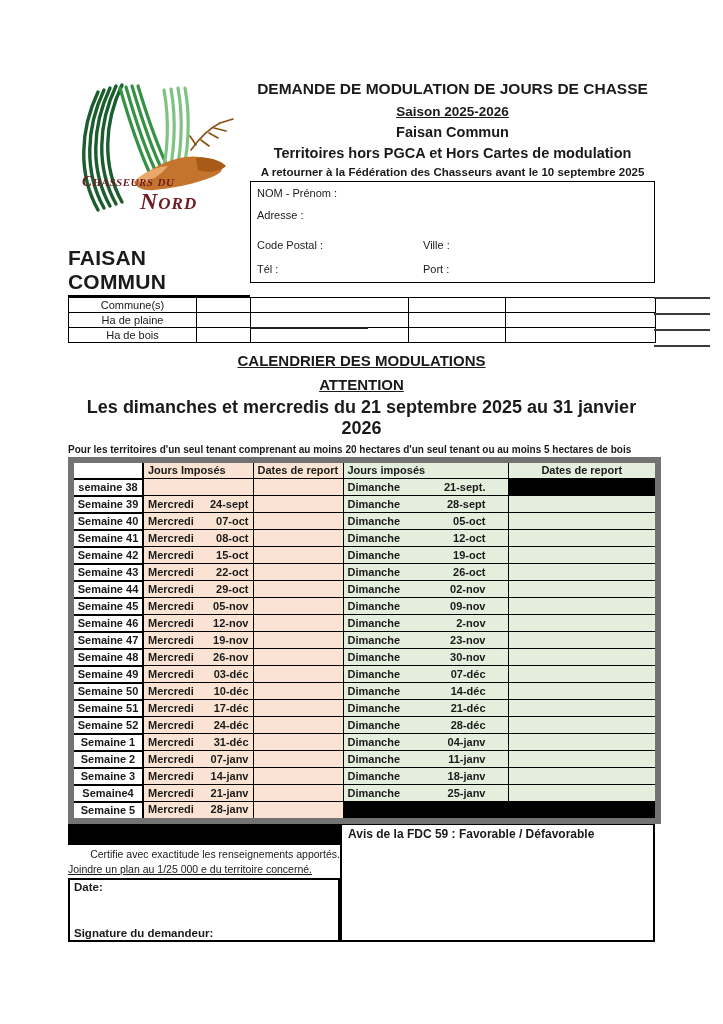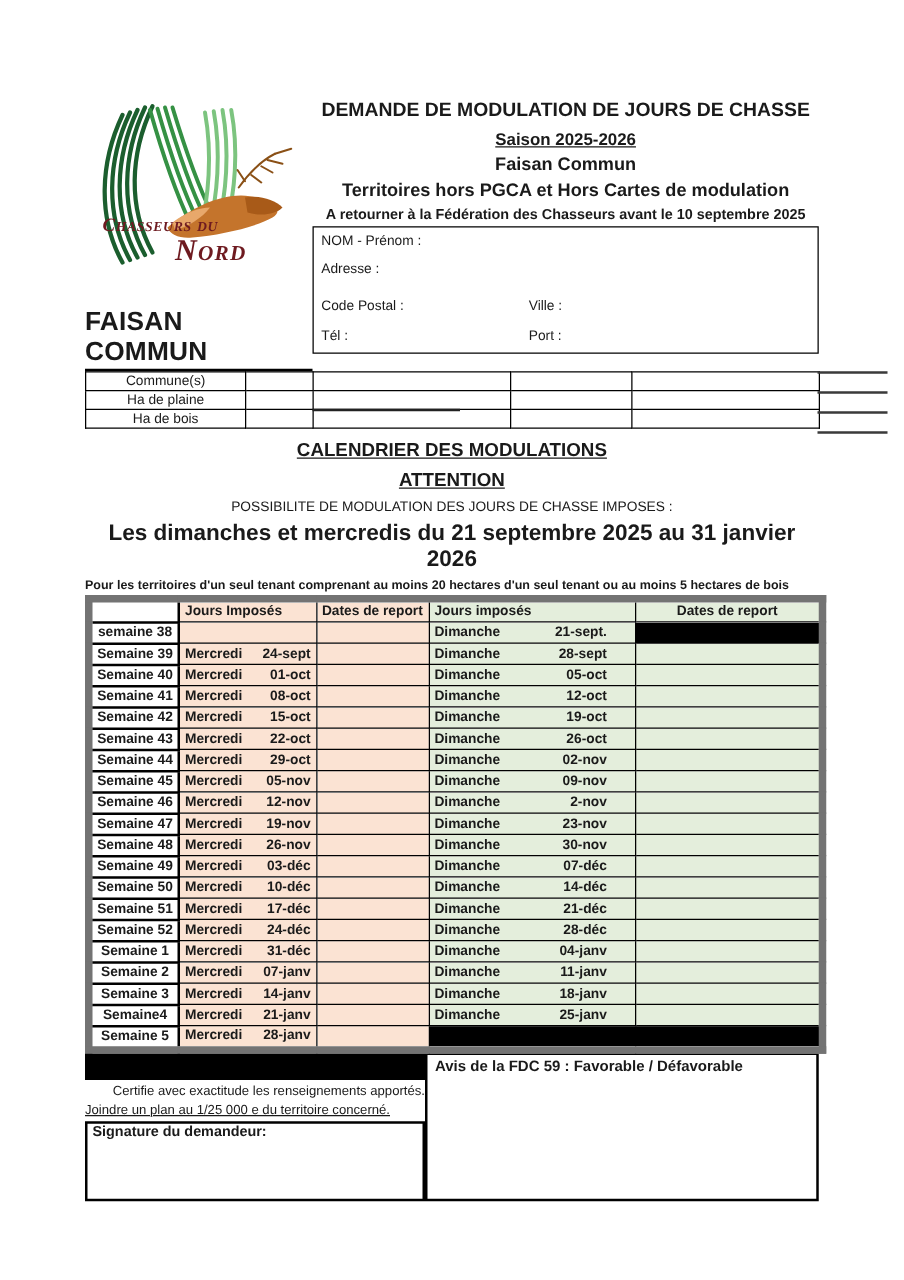--- a/index.html
+++ b/index.html
@@ -197,21 +197,20 @@
       </table>
     <div class="ext-line" style="top:0"></div>
     <div class="ext-line" style="top:16px"></div>
     <div class="ext-line" style="top:32px"></div>
     <div class="ext-line" style="top:48px"></div>
     <div class="stray-mark"></div>
   </div>
 
   <div class="cal-title">CALENDRIER DES MODULATIONS</div>
   <div class="cal-attention">ATTENTION</div>
-  <div class="cal-possibility">POSSIBILITE DE MODULATION DES JOURS DE CHASSE IMPOSES :</div>
   <div class="cal-period">Les dimanches et mercredis  du 21 septembre 2025 au 31 janvier 2026</div>
   <div class="cal-condition">Pour les territoires d'un seul tenant comprenant au moins 20 hectares d'un seul tenant ou au moins 5 hectares de bois</div>
 
   <table class="cal-table">
     <colgroup>
         <col class="w1">
         <col class="w2">
         <col class="w3">
         <col class="w4">
         <col class="w5">
@@ -258,21 +257,21 @@
               <span>28-sept</span>
             </div>
           </td>
           <td class="c-green"></td>
         </tr>
         <tr>
           <td class="c-week">Semaine 40</td>
           <td class="c-peach c-day">
             <div class="cellflex">
               <span>Mercredi</span>
-              <span>01-oct</span>
+              <span>07-oct</span>
             </div>
           </td>
           <td class="c-peach"></td>
           <td class="c-green c-day sun">
             <div class="cellflex">
               <span>Dimanche</span>
               <span>05-oct</span>
             </div>
           </td>
           <td class="c-green"></td>
@@ -563,20 +562,21 @@
         </tr>
       </tbody>
   </table>
 
   <div class="bottom-section">
     <div class="bottom-left">
       <div class="black-bar"></div>
       <div class="certify-text">Certifie avec exactitude les renseignements apportés.</div>
       <div class="join-text">Joindre un plan au 1/25 000 e du territoire concerné.</div>
       <div class="date-box">
+        <div class="date-label">Date:</div>
         <div class="sig-label">Signature du demandeur:</div>
       </div>
     </div>
     <div class="avis-box">
       <div class="avis-text">Avis de la FDC 59 : Favorable / Défavorable</div>
     </div>
   </div>
 
 
 </div>

